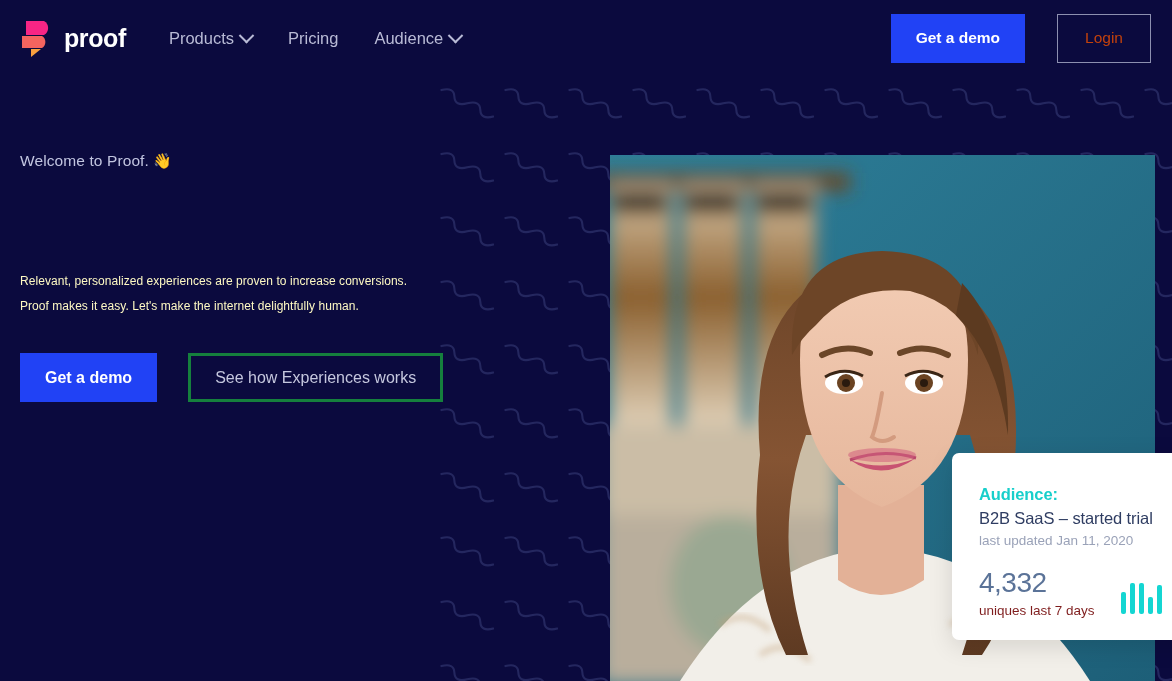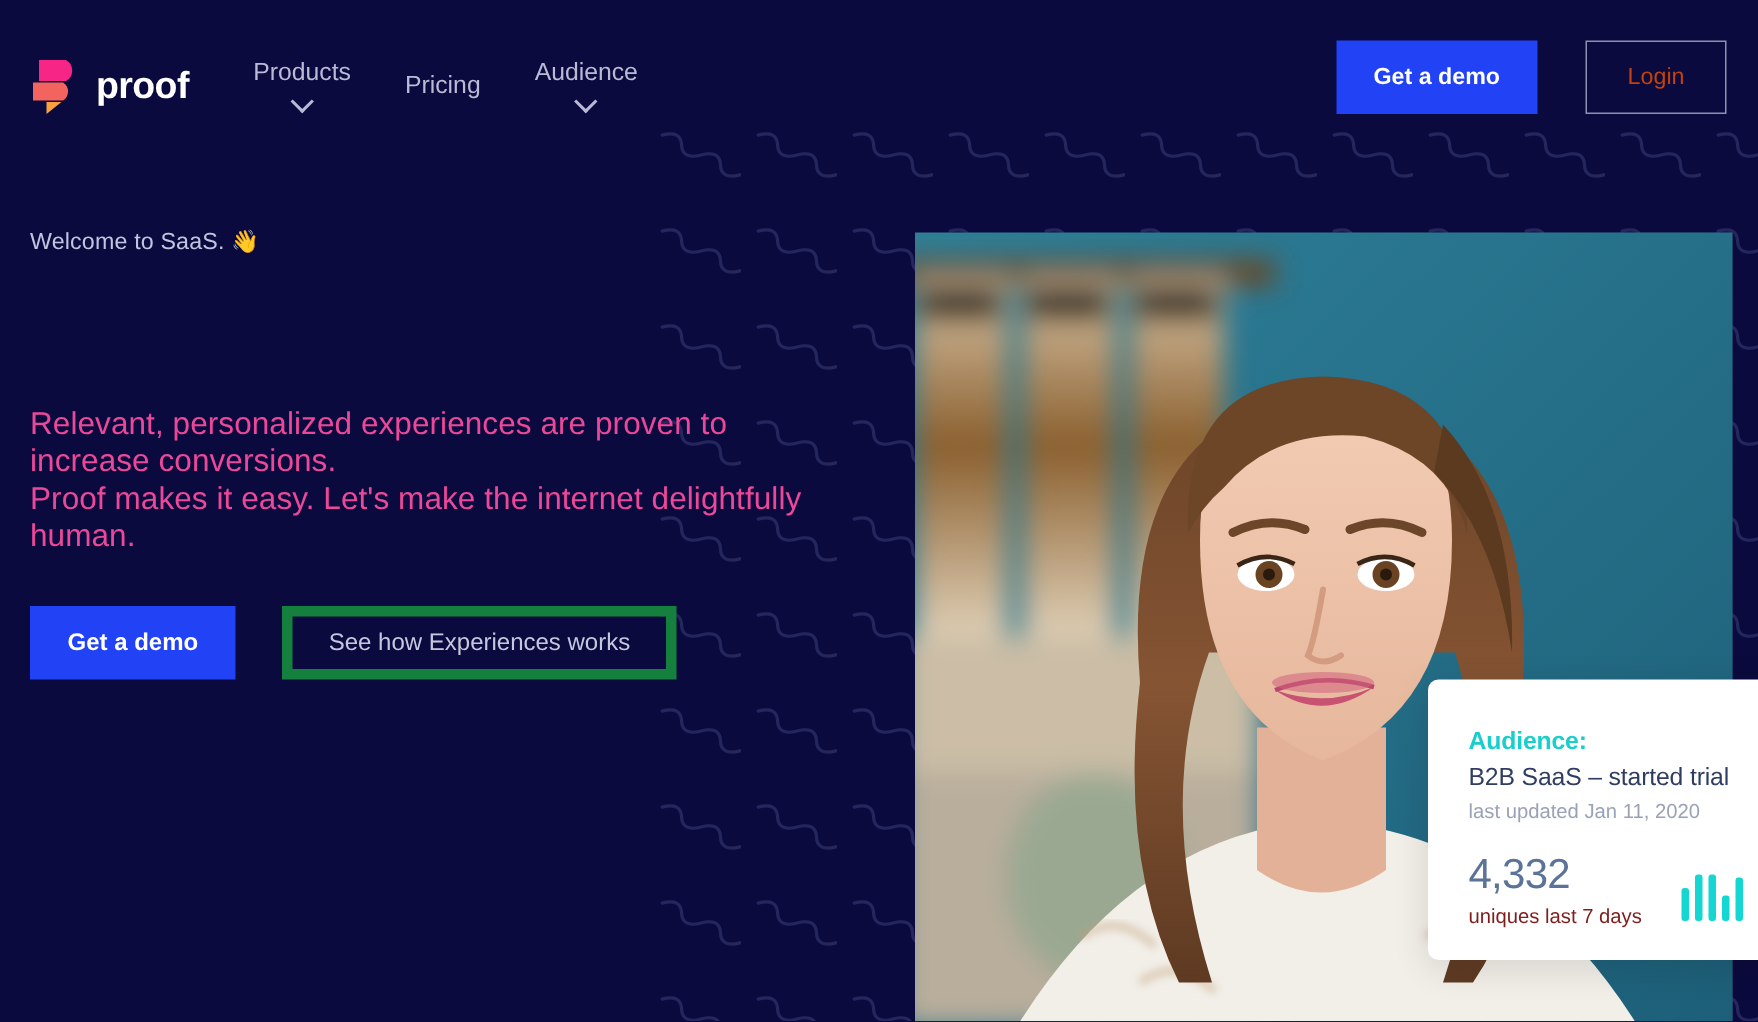--- a/index.html
+++ b/index.html
@@ -22,38 +22,38 @@
     left:430px; top:80px;
     width:742px; height:601px;
     opacity:.55;
     pointer-events:none;
   }
 
   
   .nav {
     position:absolute; top:0; left:0;
     width:1172px; height:76px;
-    display:flex; align-items:flex-end;
+    display:flex; align-items:center;
     padding:0 20px 0 20px;
     z-index:30;
   }
   .brand { display:flex; align-items:center; gap:10px; cursor:pointer; }
   .logo-mark { width:34px; height:38px; position:relative; }
   .brand-name {
     color:#ffffff; font-size:25px; font-weight:700;
     letter-spacing:-.4px;
   }
   .nav-links {
     display:flex; align-items:center; gap:36px;
     margin-left:43px;
   }
   .nav-link {
     color:#b9bbd6; font-size:16.5px; font-weight:500;
     display:flex; align-items:center; gap:7px;
-    cursor:pointer; white-space:nowrap;flex-direction:column;
+    cursor:pointer; white-space:nowrap;
   }
   .chev {
     width:11px; height:11px; display:inline-block;
     border-right:2px solid #b9bbd6;
     border-bottom:2px solid #b9bbd6;
     transform:rotate(45deg) translate(-2px,-2px);
   }
   .nav-right {
     margin-left:auto; display:flex; align-items:center; gap:32px;
     padding-right:1px;
@@ -84,35 +84,35 @@
     margin-bottom:19px; letter-spacing:.1px;
   }
   .eyebrow .emoji { font-size:15px; }
   .headline {
     color:#ffffff;
     font-size:49px; line-height:60px;
     font-weight:700; letter-spacing:-1.1px;
     margin-bottom:20px;
   }
   .subhead {
-    color:#ec4899; font-size:21px; line-height:25px;
+    color:#fef9c3; font-size:12px; line-height:25px;
     font-weight:400; letter-spacing:.05px;
     margin-bottom:34px; max-width:520px;
   }
   .cta-row { display:flex; align-items:center; gap:31px; }
   .btn-demo-hero {
     background:#2142f5; color:#fff;
     font-size:16px; font-weight:700;
     height:49px; padding:0 25px;
     display:flex; align-items:center; justify-content:center;
     border:none; cursor:pointer; white-space:nowrap;
   }
   .btn-outline-hero {
     background:transparent; color:#c5c7de;
-    border:7px solid #15803d;
+    border:3px solid #15803d;
     font-size:16px; font-weight:400;
     height:49px; padding:0 24px;
     display:flex; align-items:center; justify-content:center;
     cursor:pointer; white-space:nowrap;
   }
 
   
   .photo {
     position:absolute;
     left:610px; top:155px;
@@ -289,21 +289,21 @@
       <path d="M272 238 q-6 35 -10 44 q10 8 22 0" stroke="#d39b7f" stroke-width="4" fill="none" stroke-linecap="round"></path>
 
       <path d="M240 305 q32 22 66 -2 q-32 14 -66 2 Z" fill="#c85271"></path>
       <path d="M240 305 q33 -12 66 -2" stroke="#b8476a" stroke-width="3" fill="none"></path>
       <ellipse cx="272" cy="300" rx="34" ry="7" fill="#d1607e" opacity=".55"></ellipse>
     </svg>
   </div>
 
   <div class="hero-left">
     <div class="eyebrow">
-      <span>Welcome to SaaS.</span>
+      <span>Welcome to Proof.</span>
       <span class="emoji">👋</span>
     </div>
 
     <h1 class="headline">
       <br>
     </h1>
 
     <p class="subhead">
       <span>Relevant, personalized experiences are proven to increase conversions.</span><br>
       <span>Proof makes it easy. Let's make the internet delightfully human.</span>

